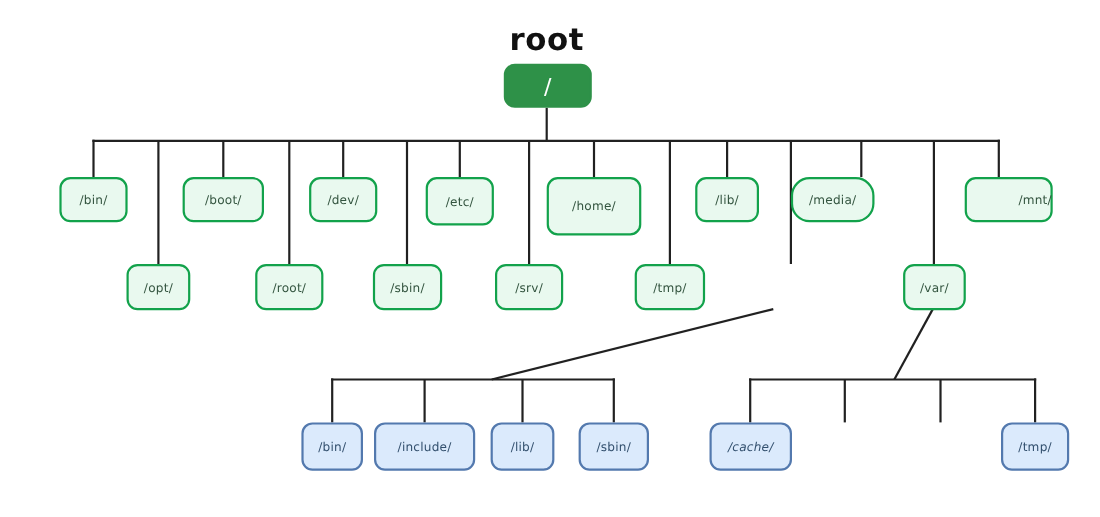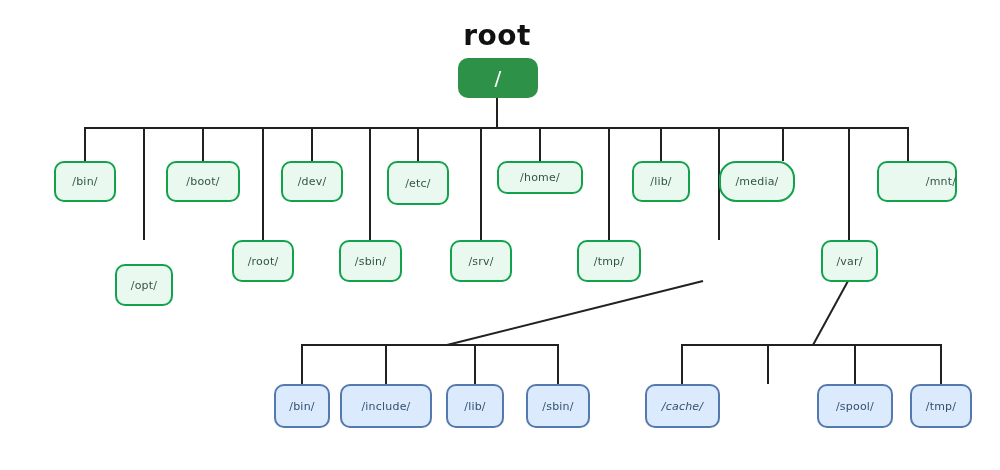--- a/index.html
+++ b/index.html
@@ -100,34 +100,33 @@
     </g>
   </svg>
 
   <div class="roottitle">root</div>
   <div class="node rootnode" style="left:458px;top:58px;width:80px;height:40px;">/</div>
 
   <div class="node green" style="left:54px;top:161px;width:62px;height:41px;">/bin/</div>
   <div class="node green" style="left:166px;top:161px;width:74px;height:41px;">/boot/</div>
   <div class="node green" style="left:281px;top:161px;width:62px;height:41px;">/dev/</div>
   <div class="node green" style="left:387px;top:161px;width:62px;height:44px;">/etc/</div>
-  <div class="node green" style="left:497px;top:161px;width:86px;height:33px;">/home/</div>
+  <div class="node green" style="left:497px;top:161px;width:86px;height:53px;">/home/</div>
   <div class="node green" style="left:632px;top:161px;width:58px;height:41px;">/lib/</div>
   <div class="node green" style="left:719px;top:161px;width:76px;height:41px;border-radius:17px;">/media/</div>
   <div class="node green" style="left:877px;top:161px;width:80px;height:41px;padding-left:48px;">/mnt/</div>
 
-  <div class="node green" style="left:115px;top:240px;width:58px;height:42px;margin-top:24px;">/opt/</div>
+  <div class="node green" style="left:115px;top:240px;width:58px;height:42px;">/opt/</div>
   <div class="node green" style="left:232px;top:240px;width:62px;height:42px;">/root/</div>
   <div class="node green" style="left:339px;top:240px;width:63px;height:42px;">/sbin/</div>
   <div class="node green" style="left:450px;top:240px;width:62px;height:42px;">/srv/</div>
   <div class="node green" style="left:577px;top:240px;width:64px;height:42px;">/tmp/</div>
   <div class="node green" style="left:821px;top:240px;width:57px;height:42px;">/var/</div>
 
   <div class="node blue" style="left:274px;top:384px;width:56px;height:44px;">/bin/</div>
   <div class="node blue" style="left:340px;top:384px;width:92px;height:44px;">/include/</div>
   <div class="node blue" style="left:446px;top:384px;width:58px;height:44px;">/lib/</div>
   <div class="node blue" style="left:526px;top:384px;width:64px;height:44px;">/sbin/</div>
 
   <div class="node blue" style="left:645px;top:384px;width:75px;height:44px;font-style:italic;">/cache/</div>
-  <div class="node blue" style="left:817px;top:384px;width:76px;height:44px;">/spool/</div>
   <div class="node blue" style="left:910px;top:384px;width:62px;height:44px;">/tmp/</div>
 
 </div>
 
 </body></html>

